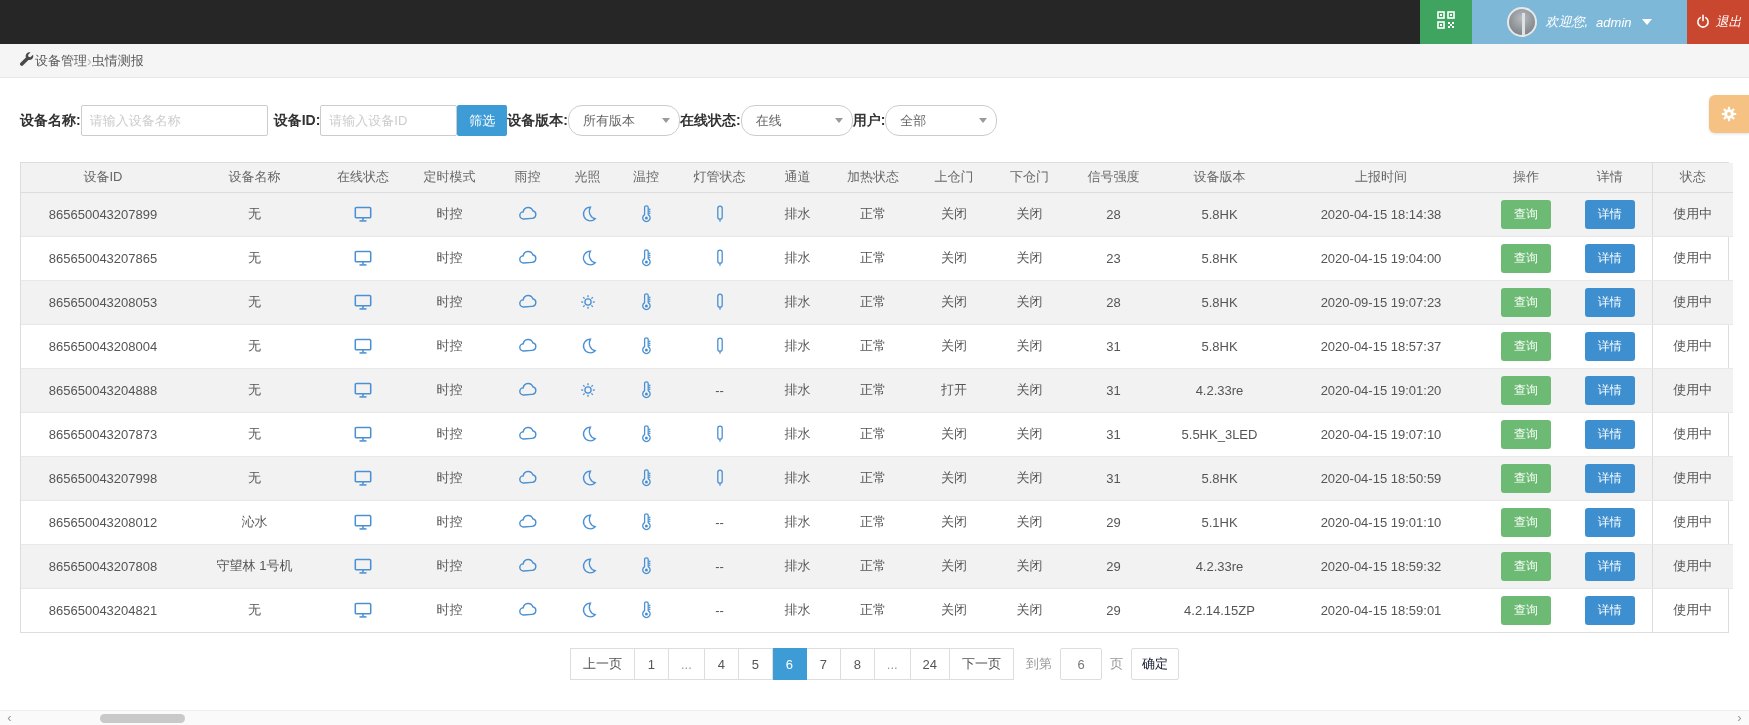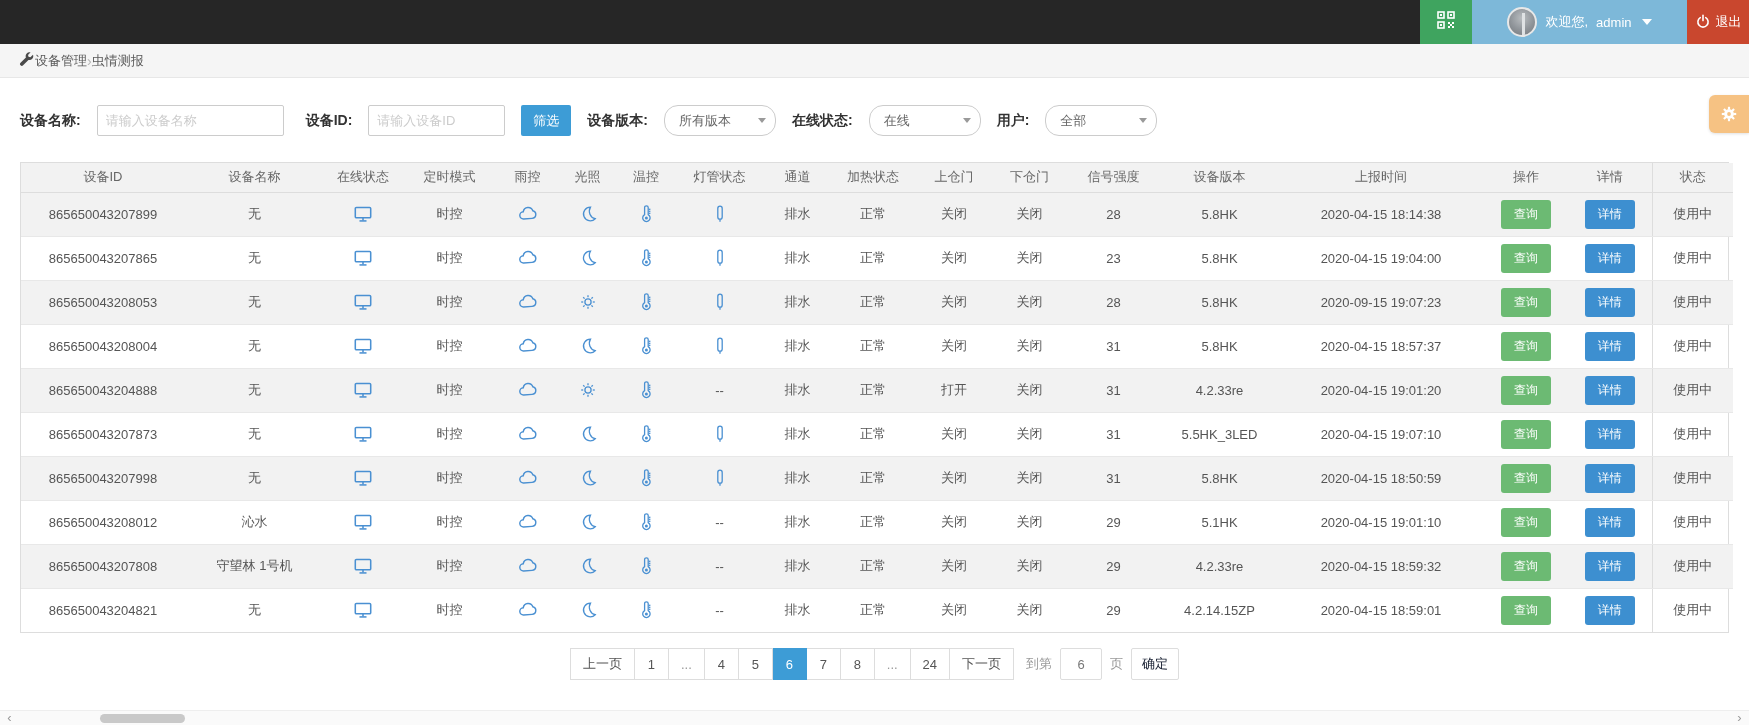--- a/index.html
+++ b/index.html
@@ -1,36 +1,36 @@
 <!DOCTYPE html>
 <html><head>
 <meta charset="utf-8">
 <style>
   * { margin:0; padding:0; box-sizing:border-box; }
   html,body { width:1749px; height:725px; overflow:hidden; background:#fff;
     font-family:"Liberation Sans","DejaVu Sans",sans-serif; color:#555; }
 
   
-  .topbar { height:44px; background:#262626; display:flex; align-items:stretch; justify-content:flex-end; }
+  .topbar { height:44px; background:#262626; display:flex; align-items:stretch; justify-content:flex-end;font-style:italic; }
   .topbar-btn { display:flex; align-items:center; justify-content:center; cursor:pointer; }
   .qr-btn { width:52px; background:#3fa45f; }
   .user-area { width:215px; background:#7db8d9; color:#fff; font-size:13px; display:flex; align-items:center; justify-content:center; gap:8px; cursor:pointer; }
   .avatar { width:30px; height:30px; border-radius:50%; border:2px solid #e8e8e8;
     background:radial-gradient(circle at 50% 35%, #b9bdc0 0%, #8f9499 55%, #75797d 100%); position:relative; overflow:hidden; }
   .avatar:after { content:""; position:absolute; left:13px; top:4px; width:3px; height:22px; background:#dfe2e4; }
   .caret-down { width:0; height:0; border-left:5px solid transparent; border-right:5px solid transparent; border-top:6px solid #fff; margin-left:2px; }
   .logout-btn { width:62px; background:#c9472e; color:#fff; font-size:13px; gap:5px; }
 
   
   .breadcrumb-bar { height:34px; background:#f5f5f5; border-bottom:1px solid #e7e7e7;
     display:flex; align-items:center; padding:0 18px; font-size:13px; color:#595959; }
   .crumb-sep { color:#b5b5b5; font-size:14px; }
 
   
-  .filter-bar { display:flex; align-items:center; margin:27px 0 0 20px; font-size:14px; gap:16px; position:relative; }
+  .filter-bar { display:flex; align-items:center; margin:27px 0 0 20px; font-size:14px; gap:0; position:relative; }
   .filter-label { font-weight:bold; color:#333; white-space:nowrap; }
   .filter-input { height:31px; border:1px solid #ccc; border-radius:2px; padding:0 8px; font-size:13px; color:#555; outline:none; }
   .filter-input::placeholder { color:#ccc; }
   .inp-name { width:187px; }
   .inp-id { width:137px; }
   .filter-btn { height:31px; padding:0 12px; background:#3d9cd6; color:#fff; border:none; border-radius:2px; font-size:13px; cursor:pointer; }
   .select-box { width:112px; height:31px; border:1px solid #ccc; border-radius:14px; background:#fff;
     display:flex; align-items:center; justify-content:space-between; padding:0 9px 0 14px; font-size:13px; color:#666; cursor:pointer; }
   .select-caret { width:0; height:0; border-left:4px solid transparent; border-right:4px solid transparent; border-top:5px solid #9a9a9a; }
 

